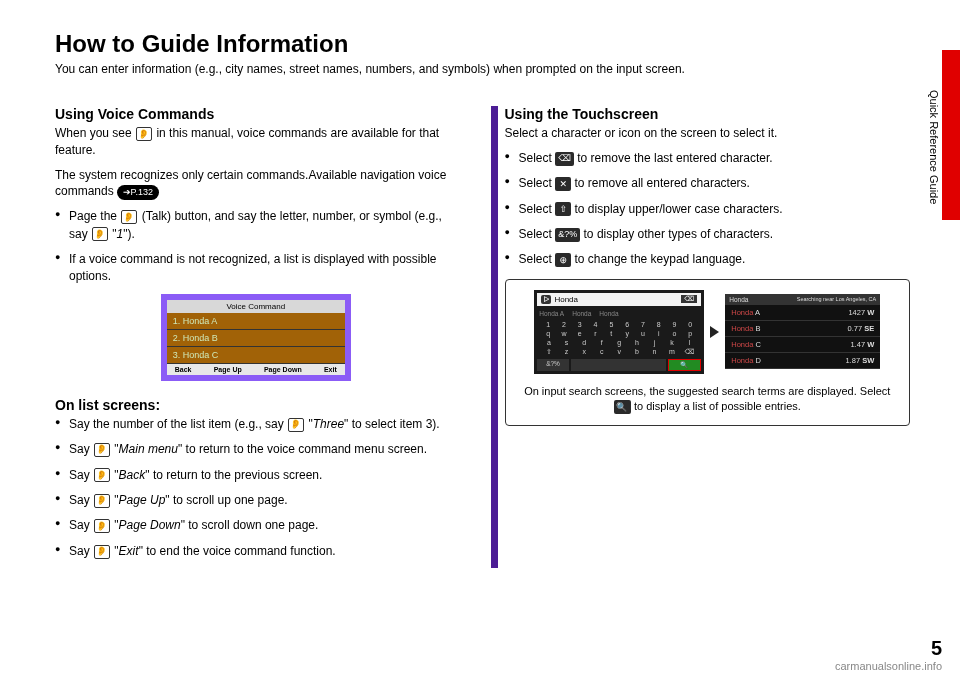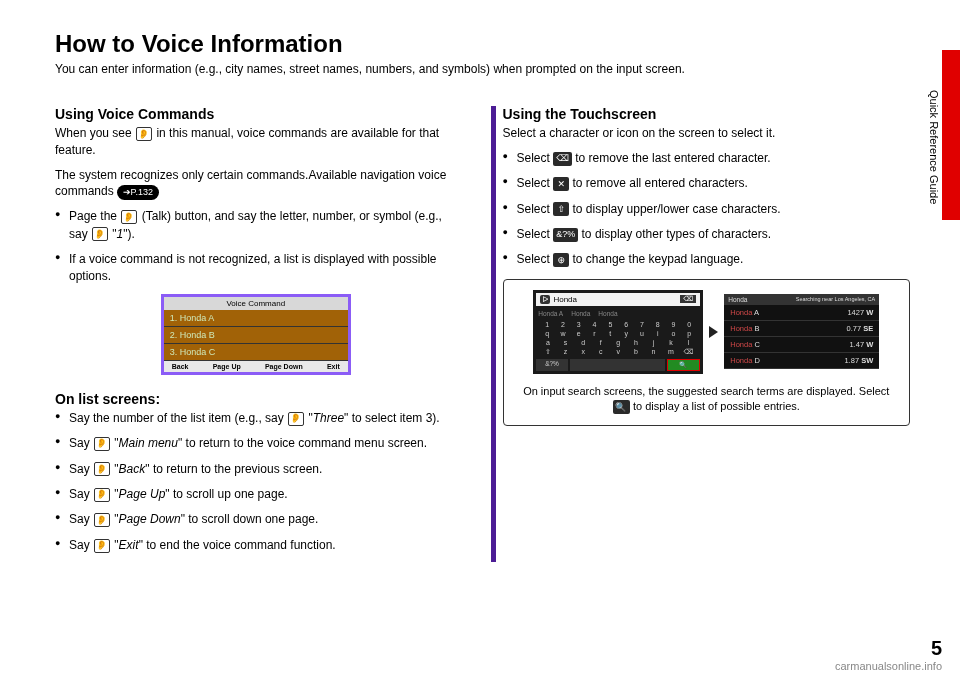--- a/index.html
+++ b/index.html
@@ -27,21 +27,21 @@
     }
     .columns {
       display: flex;
       gap: 16px;
     }
     .col {
       width: 420px;
       font-size: 12px;
     }
     .col-left { padding-right: 18px; }
-    .col-right { padding-left: 7px; border-left: 5px solid #4c1d95; }
+    .col-right { padding-left: 7px; border-left: 7px solid #4c1d95; }
     h2 {
       font-size: 14px;
       font-weight: bold;
       margin-bottom: 3px;
     }
     .para { margin-bottom: 8px; line-height: 1.4; }
     ul { list-style: none; }
     li {
       position: relative;
       padding-left: 14px;
@@ -91,21 +91,21 @@
       vertical-align: middle;
       padding: 1px 3px;
       min-width: 16px;
       height: 14px;
     }
     .icon-space { width: 34px; }
     .italic { font-style: italic; }
     .vc-screenshot {
       width: 190px;
       margin: 6px auto 16px;
-      border: 3px solid #8b5cf6;
+      border: 6px solid #8b5cf6;
       font-size: 9px;
     }
     .vc-title {
       background: #d8d8d8;
       text-align: center;
       padding: 2px;
       font-size: 8px;
     }
     .vc-row {
       background: #a16207;
@@ -213,21 +213,21 @@
     .footer .pg { font-size: 20px; color: #000; font-weight: bold; display:block; }
     .subhead { margin-top: 12px; }
   </style>
 </head>
 <body>
 
 <div class="side-tab"></div>
 <div class="side-label">Quick Reference Guide</div>
 
 <div class="page">
-  <h1>How to Voice Information</h1>
+  <h1>How to Guide Information</h1>
   <p class="intro">You can enter information (e.g., city names, street names, numbers, and symbols) when prompted on the input screen.</p>
 
   <div class="columns">
 
     <div class="col col-left">
       <h2>Using Voice Commands</h2>
       <p class="para">
         <span>When you see </span><span class="icon-box">👂</span><span> in this manual, voice commands are available for that feature.</span>
       </p>
       <p class="para">

